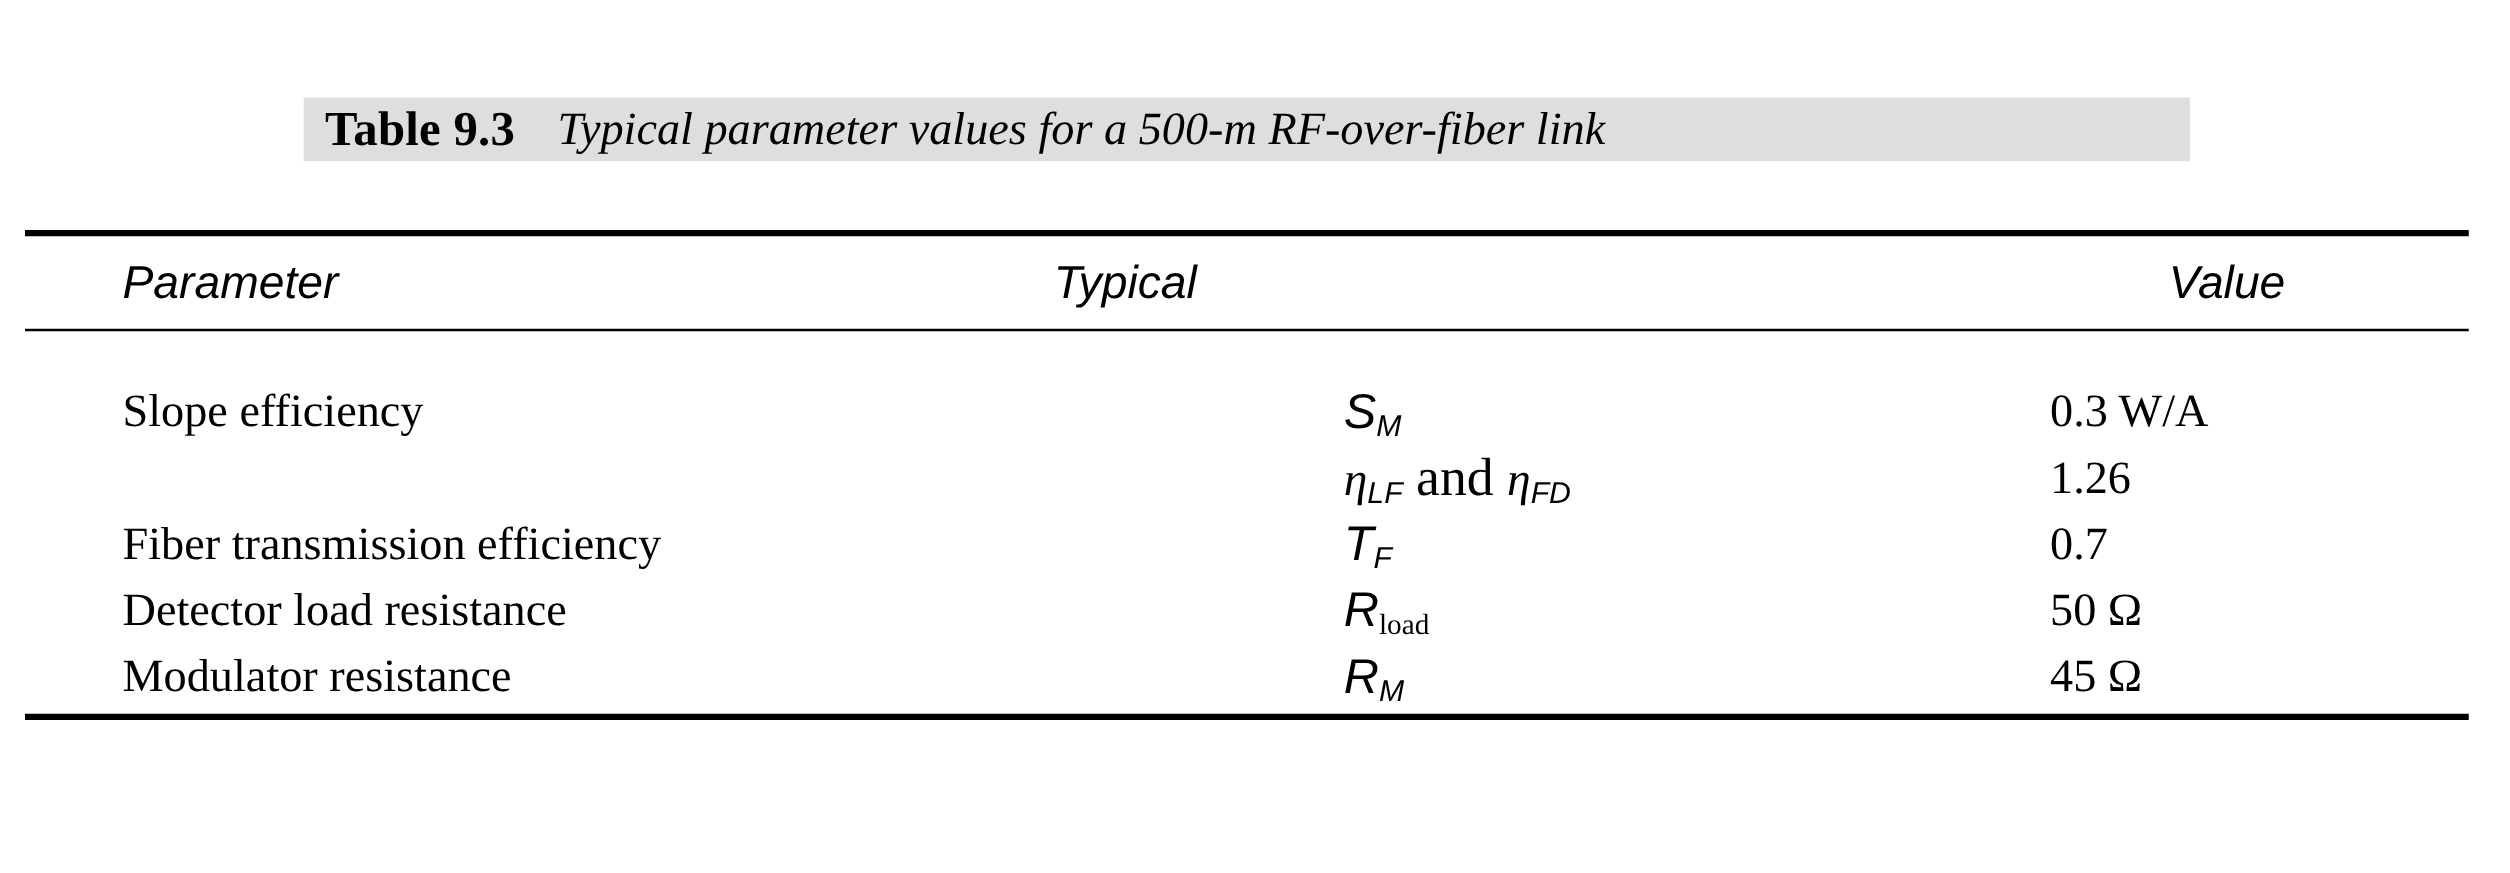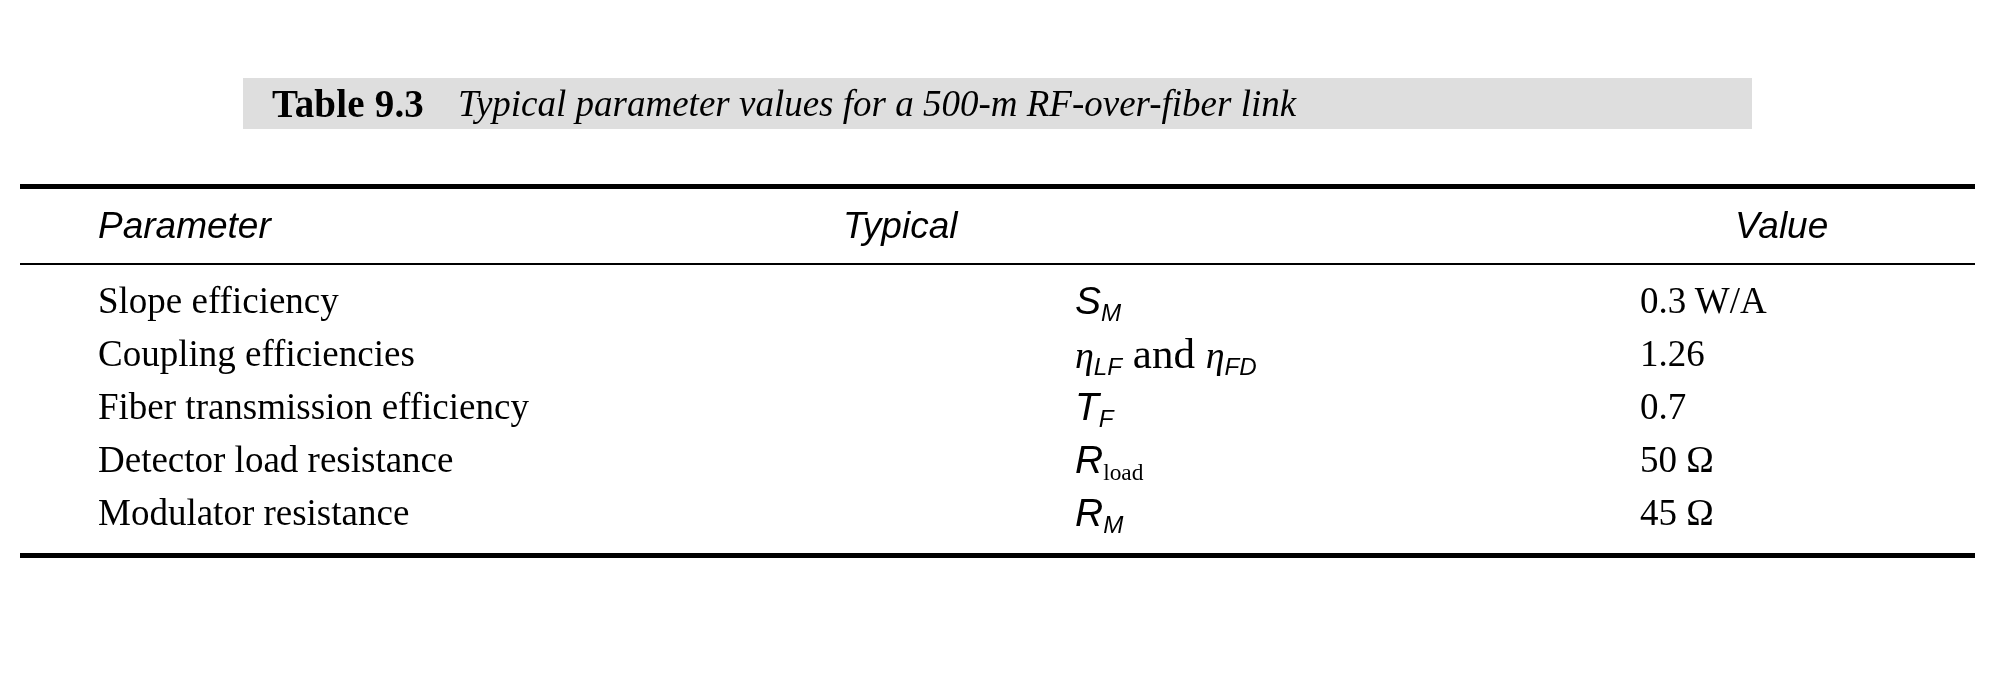--- a/index.html
+++ b/index.html
@@ -20,21 +20,21 @@
   .caption-band {
     position: absolute;
     left: 243px;
     top: 78px;
     width: 1509px;
     height: 51px;
     background: #dedede;
     display: flex;
     align-items: center;
     box-sizing: border-box;
-    padding-left: 29px;
+    padding-left: 17px;
   }
   .caption-label {
     font-family: "Liberation Serif", serif;
     font-weight: bold;
     font-size: 39px;
     letter-spacing: 0.2px;
     white-space: nowrap;
     line-height: 1;
   }
   .caption-text {
@@ -64,21 +64,22 @@
     width: 100%;
   }
 
   .head-row {
     height: 74px;
     position: relative;
   }
   .body-rows {
     position: relative;
     padding-top: 9px;
-    padding-bottom: 14px;
+    padding-bottom: 3px;
+    margin-top: 29px;
   }
   .row {
     height: 53px;
     position: relative;
   }
 
   .cell {
     position: absolute;
     white-space: nowrap;
     line-height: 53px;
@@ -155,21 +156,20 @@
 
   <div class="body-rows">
 
     <div class="row">
       <span class="cell c-param">Slope efficiency</span>
       <span class="cell c-symbol"><span class="sym">S</span><sub class="sym">M</sub></span>
       <span class="cell c-value">0.3 W/A</span>
     </div>
 
     <div class="row">
-      <span class="cell c-param">Coupling efficiencies</span>
       <span class="cell c-symbol"><span class="greek">η</span><sub class="sym">LF</sub><span class="conj"> and </span><span class="greek">η</span><sub class="sym">FD</sub></span>
       <span class="cell c-value">1.26</span>
     </div>
 
     <div class="row">
       <span class="cell c-param">Fiber transmission efficiency</span>
       <span class="cell c-symbol"><span class="sym">T</span><sub class="sym">F</sub></span>
       <span class="cell c-value">0.7</span>
     </div>
 

